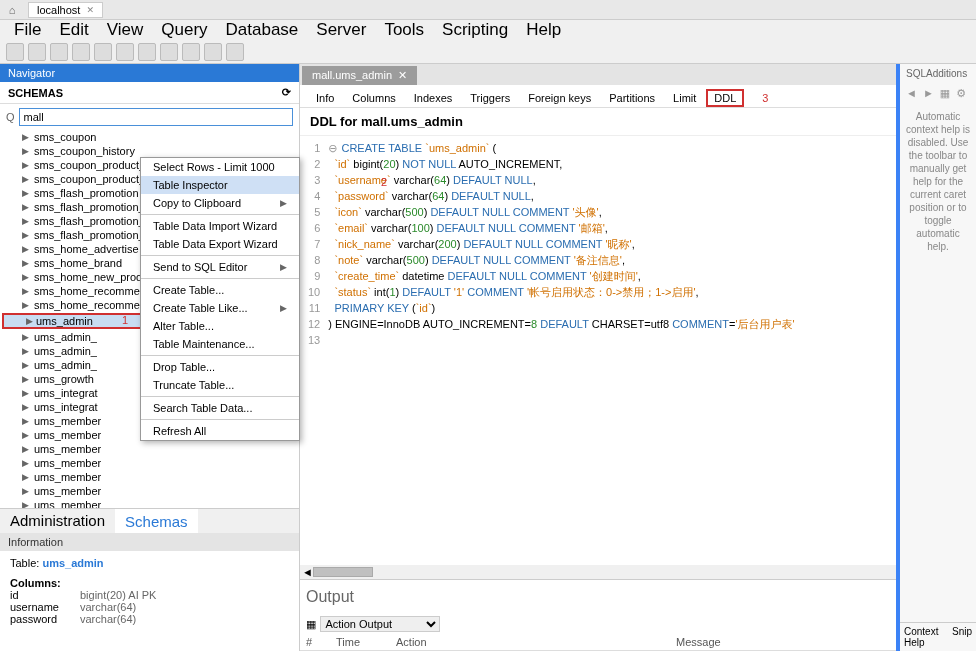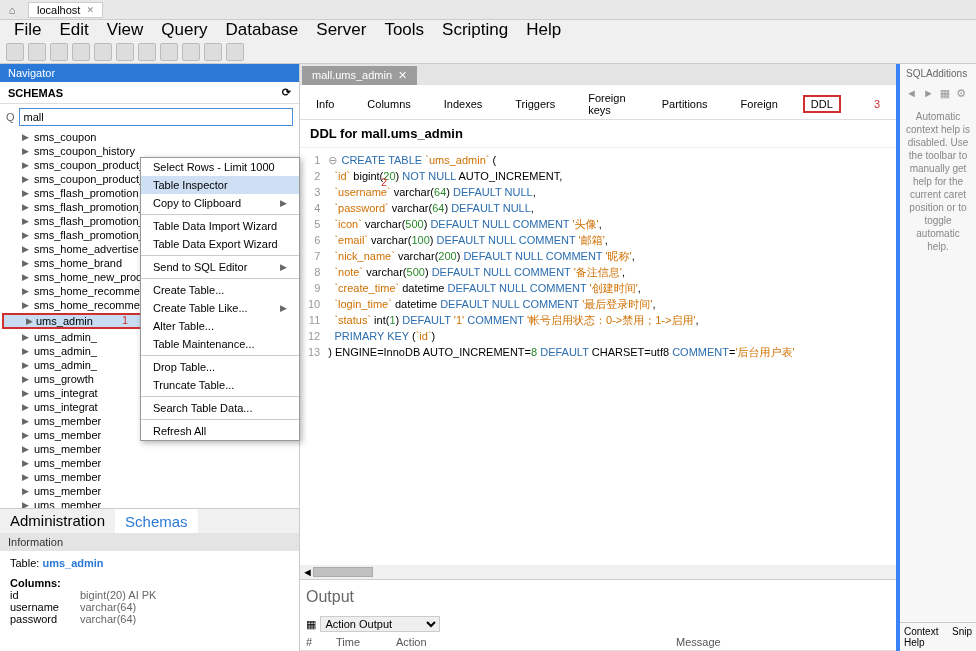--- a/index.html
+++ b/index.html
@@ -30,21 +30,21 @@
 .bottom-tabs span{padding:3px 10px;font-size:15px;cursor:pointer}
 .bottom-tabs .active{background:#fff;border-top:1px solid #fff;color:#2a79d6}
 .info-panel{background:#fff;padding:6px 10px;font-size:11px;height:100px}
 .info-panel .tbl{color:#2a79d6;font-weight:bold}
 .info-panel .cols{margin-top:8px;font-weight:bold}
 .info-panel .colrow{display:flex;gap:10px}
 .info-panel .colrow span{min-width:60px}
 .center{flex:1;display:flex;flex-direction:column;background:#fff;overflow:hidden}
 .editor-tab-bar{background:#e4e4e4;padding:2px 2px 0;display:flex}
 .editor-tab{background:#9c9c9c;color:#fff;padding:3px 10px;font-size:10px;display:flex;align-items:flex-start;gap:6px}
-.sub-tabs{display:flex;padding:4px 8px 0;gap:17px;border-bottom:1px solid #ddd;align-items:center}
+.sub-tabs{display:flex;padding:4px 8px 0;gap:2px;border-bottom:1px solid #ddd;align-items:center}
 .sub-tabs span{padding:3px 8px;font-size:11px;cursor:pointer}
 .sub-tabs .ddl{border:2px solid #d03030;padding:1px 6px}
 .red3{color:#d03030;margin-left:8px;font-size:11px}
 .ddl-hdr{padding:6px 10px;font-weight:bold;font-size:13px;border-bottom:1px solid #eee}
 .code{display:flex;font-family:Consolas,monospace;font-size:11px;padding:4px 0;overflow:hidden;flex:1}
 .lineno{text-align:right;color:#999;padding:0 8px;line-height:16px;user-select:none}
 .lineno div{height:16px}
 .src{line-height:16px;flex:1}
 .src div{height:16px;white-space:nowrap}
 .kw{color:#2a6db0}
@@ -184,21 +184,21 @@
         <span>✕</span>
       </span>
     </div>
     <div class="sub-tabs" id="subtabs">
         <span>Info</span>
         <span>Columns</span>
         <span>Indexes</span>
         <span>Triggers</span>
         <span>Foreign keys</span>
         <span>Partitions</span>
-        <span>Foreign</span>
+        <span>Limit</span>
         <span class="ddl">DDL</span>
         <span class="red3">3</span>
       </div>
     <div class="ddl-hdr">DDL for mall.ums_admin</div>
     <div class="code">
       <div class="lineno" id="lineno">
           <div>1</div>
           <div>2</div>
           <div>3</div>
           <div>4</div>
@@ -215,21 +215,20 @@
       <div class="src" id="src">
           <div><span class="fold">⊖</span><span class="kw">CREATE TABLE</span> <span class="str">`ums_admin`</span> (</div>
           <div>&nbsp;&nbsp;<span class="str">`id`</span> bigint(<span class="num">20</span>) <span class="kw">NOT NULL</span> AUTO_INCREMENT,</div>
           <div>&nbsp;&nbsp;<span class="str">`username`</span> varchar(<span class="num">64</span>) <span class="kw">DEFAULT NULL</span>,</div>
           <div>&nbsp;&nbsp;<span class="str">`password`</span> varchar(<span class="num">64</span>) <span class="kw">DEFAULT NULL</span>,</div>
           <div>&nbsp;&nbsp;<span class="str">`icon`</span> varchar(<span class="num">500</span>) <span class="kw">DEFAULT NULL</span> <span class="kw">COMMENT</span> <span class="cmt">'头像'</span>,</div>
           <div>&nbsp;&nbsp;<span class="str">`email`</span> varchar(<span class="num">100</span>) <span class="kw">DEFAULT NULL</span> <span class="kw">COMMENT</span> <span class="cmt">'邮箱'</span>,</div>
           <div>&nbsp;&nbsp;<span class="str">`nick_name`</span> varchar(<span class="num">200</span>) <span class="kw">DEFAULT NULL</span> <span class="kw">COMMENT</span> <span class="cmt">'昵称'</span>,</div>
           <div>&nbsp;&nbsp;<span class="str">`note`</span> varchar(<span class="num">500</span>) <span class="kw">DEFAULT NULL</span> <span class="kw">COMMENT</span> <span class="cmt">'备注信息'</span>,</div>
           <div>&nbsp;&nbsp;<span class="str">`create_time`</span> datetime <span class="kw">DEFAULT NULL</span> <span class="kw">COMMENT</span> <span class="cmt">'创建时间'</span>,</div>
-          <div>&nbsp;&nbsp;<span class="str">`login_time`</span> datetime <span class="kw">DEFAULT NULL</span> <span class="kw">COMMENT</span> <span class="cmt">'最后登录时间'</span>,</div>
           <div>&nbsp;&nbsp;<span class="str">`status`</span> int(<span class="num">1</span>) <span class="kw">DEFAULT</span> <span class="str">'1'</span> <span class="kw">COMMENT</span> <span class="cmt">'帐号启用状态：0-&gt;禁用；1-&gt;启用'</span>,</div>
           <div>&nbsp;&nbsp;<span class="kw">PRIMARY KEY</span> (<span class="str">`id`</span>)</div>
           <div>) ENGINE=InnoDB AUTO_INCREMENT=<span class="num">8</span> <span class="kw">DEFAULT</span> CHARSET=utf8 <span class="kw">COMMENT</span>=<span class="cmt">'后台用户表'</span></div>
         </div>
     </div>
     <div class="scrollbar">
         <span>◄</span>
         <span class="thumb"></span>
       </div>
     <div class="output-hdr">Output</div>

